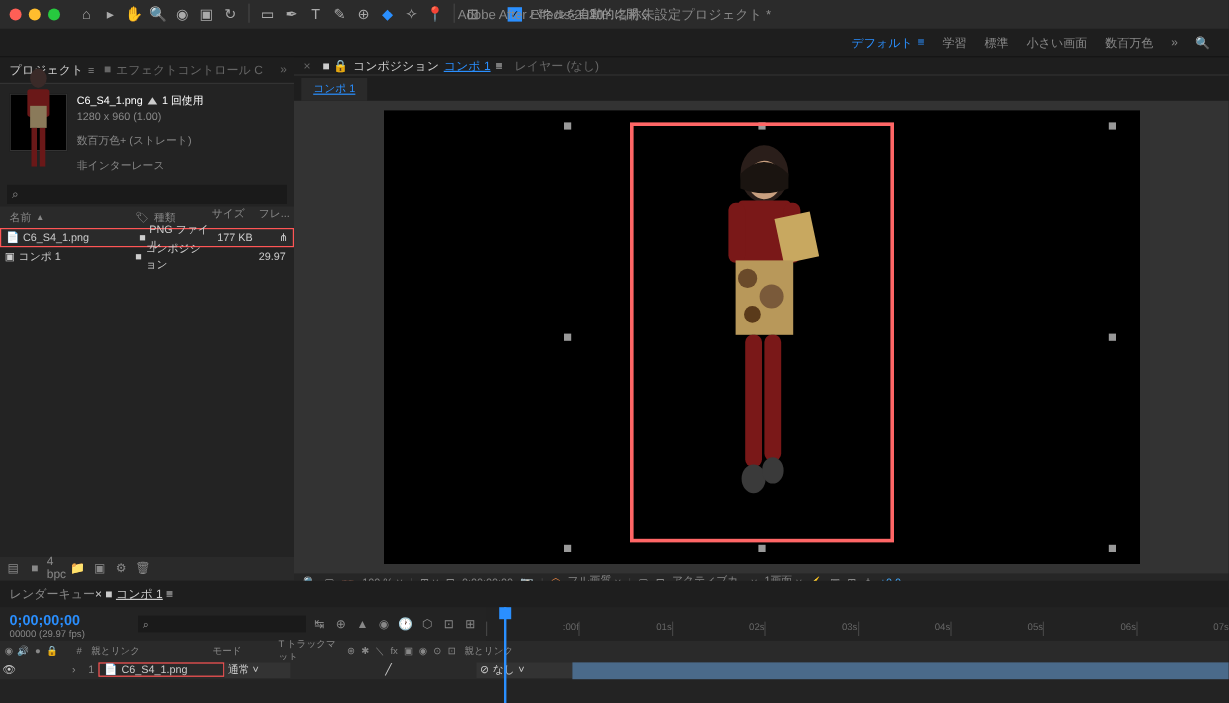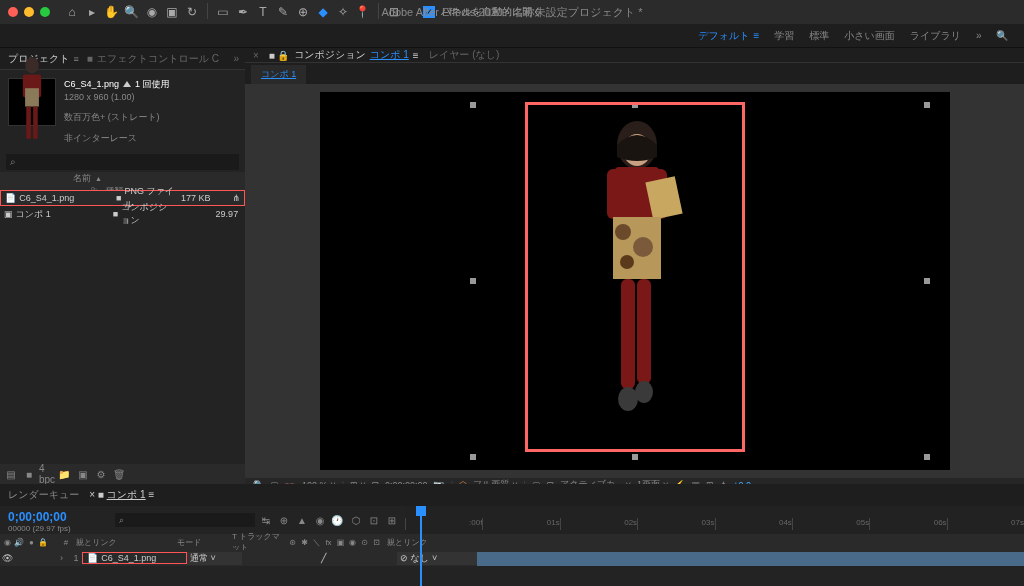--- a/index.html
+++ b/index.html
@@ -38,21 +38,21 @@
     .thumb { width: 48px; height: 48px; background: #000; border: 1px solid #333; display: flex; align-items: center; justify-content: center; position: relative; }
     .asset-meta { color: #ccc; font-size: 9px; line-height: 1.4; }
     .asset-meta .name { color: #fff; display: flex; align-items: center; gap: 4px; }
     .triangle { width: 0; height: 0; border-left: 4px solid transparent; border-right: 4px solid transparent; border-bottom: 6px solid #ccc; }
     .asset-meta .dim { color: #888; }
     .asset-meta .info { color: #888; margin-top: 8px; }
     
     .search-row { padding: 2px 6px; }
     .search-input { width: 100%; background: #1a1a1a; border: none; color: #888; padding: 2px 4px; font-size: 10px; height: 16px; }
     
-    .proj-header { display: flex; background: #2a2a2a; height: 18px; align-items: center; font-size: 9px; color: #888; flex-direction: column; }
+    .proj-header { display: flex; background: #2a2a2a; height: 18px; font-size: 9px; color: #888; }
     .col-name { width: 115px; padding-left: 8px; display: flex; align-items: center; gap: 4px; }
     .col-type { width: 65px; display: flex; align-items: center; gap: 4px; }
     .col-size { width: 40px; }
     .col-fps { width: 30px; }
     .sort-arrow { font-size: 7px; }
     
     .proj-rows { flex: 1; background: #232323; }
     .proj-row { display: flex; height: 16px; align-items: center; font-size: 9px; color: #ccc; }
     .proj-row.selected { background: #2a2a2a; border: 1px solid #ff5555; }
     .row-name { width: 115px; padding-left: 4px; display: flex; align-items: center; gap: 3px; }
@@ -86,21 +86,21 @@
     
     .figure { position: absolute; top: 25px; left: 50%; transform: translateX(-50%); width: 140px; height: 330px; }
     .figure svg { width: 100%; height: 100%; }
     
     .viewer-footer { height: 22px; background: #262626; display: flex; align-items: center; gap: 6px; padding: 0 8px; font-size: 9px; color: #888; }
     .vf-item { display: flex; align-items: center; gap: 3px; cursor: pointer; }
     .vf-sep { color: #444; }
     
     
     .bottom { height: 102px; background: #232323; display: flex; flex-direction: column; }
-    .bottom-tabs { display: flex; background: #1e1e1e; height: 22px; align-items: center; gap: 10px; padding-left: 8px; }
+    .bottom-tabs { display: flex; background: #1e1e1e; height: 22px; align-items: center; padding-left: 8px; }
     .bottom-tab { color: #ccc; font-size: 10px; }
     
     .timeline-head { display: flex; height: 28px; }
     .tl-left { width: 115px; padding: 4px 8px; }
     .timecode { color: #2a8fff; font-size: 12px; font-weight: bold; }
     .frames { color: #888; font-size: 8px; }
     .tl-search { flex: 0 0 290px; display: flex; align-items: center; justify-content: flex-end; gap: 4px; padding-right: 6px; }
     .tl-search input { background: #1a1a1a; border: none; width: 140px; height: 14px; color: #888; font-size: 9px; padding: 0 4px; }
     .tl-ctrl { width: 14px; height: 14px; color: #888; font-size: 10px; display: flex; align-items: center; justify-content: center; cursor: pointer; }
     .tl-ruler { flex: 1; position: relative; background: #222; }
@@ -169,21 +169,21 @@
 </div>
 
 <div class="workspace-bar">
   <div class="ws-tab active">
     <span>デフォルト</span>
       <span>≡</span>
   </div>
   <div class="ws-tab">学習</div>
   <div class="ws-tab">標準</div>
   <div class="ws-tab">小さい画面</div>
-  <div class="ws-tab">ライブラリ</div>
+  <div class="ws-tab">数百万色</div>
   <div class="ws-tab">»</div>
   <div class="ws-tab">🔍</div>
 </div>
 
 <div class="main">
 
   <div class="left-panel">
     <div class="panel-tabs">
       <div class="panel-tab">
         <span>プロジェクト</span> 

